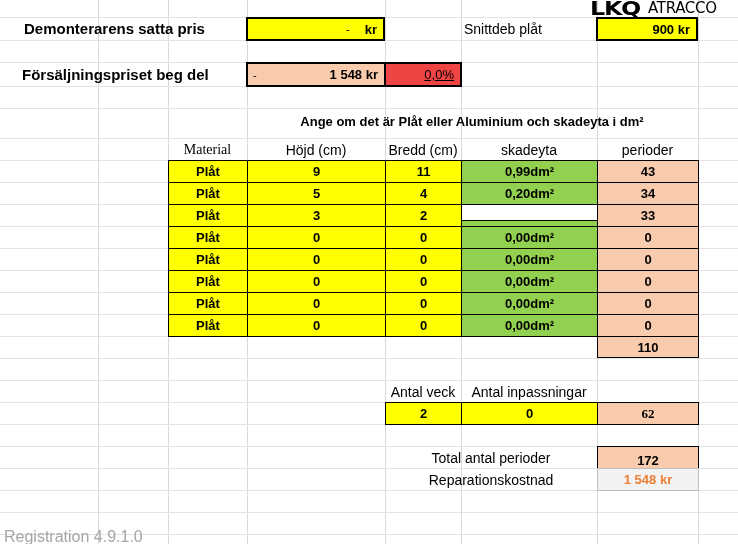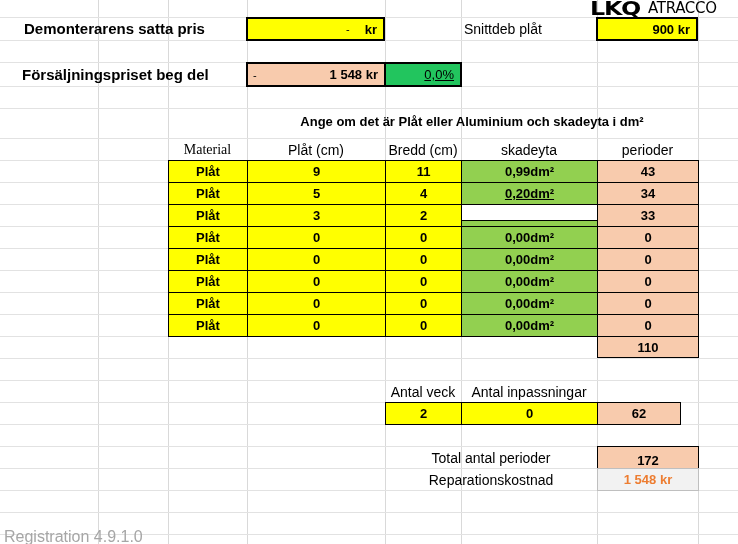--- a/index.html
+++ b/index.html
@@ -7,21 +7,21 @@
          font-family:"Liberation Sans", sans-serif; color:#000; }
   .grid { position:absolute; left:0; top:0; width:738px; height:544px; pointer-events:none; }
   .vline { position:absolute; top:0; width:1px; height:544px; background:#d9d9d9; }
   .hline { position:absolute; left:0; height:1px; width:738px; background:#e2e2e2; }
   .cell { position:absolute; box-sizing:border-box; display:flex; align-items:center; font-size:13px; }
   .bold { font-weight:bold; }
   .center { justify-content:center; }
   .right { justify-content:flex-end; padding-right:6px; }
   .yellow { background:#ffff00; }
   .peach { background:#f8cbad; }
-  .orange { background:#22c55e;text-decoration:underline; }
+  .orange { background:#ef4444;text-decoration:underline; }
   .green { background:#92d050; }
   .lightgray { background:#f2f2f2; }
   .box { border:2px solid #000; }
   .tb { border:1px solid #000; }
   .label-big { font-size:15px; font-weight:bold; }
   .plain { font-size:14px; }
   .logo { position:absolute; top:0; left:590px; height:17px; display:flex; align-items:flex-end; }
   .logo .lkq { font-family:"DejaVu Sans", sans-serif; font-weight:bold; font-size:19px; letter-spacing:-1px; line-height:17px; transform:scaleX(1.25); transform-origin:left bottom; margin-right:18px; }
   .logo .atr { font-family:"DejaVu Sans", sans-serif; font-size:15px; line-height:17px; letter-spacing:-0.3px; }
   .reg { position:absolute; left:4px; top:528px; font-size:16px; color:#a6a6a6; }
@@ -80,38 +80,38 @@
 <div class="cell label-big" style="left:22px; top:62px; width:222px; height:24px;">Försäljningspriset beg del</div>
 <div class="cell peach box bold right" style="left:246px; top:62px; width:140px; height:25px;">
   <span class="dash-left" style="font-weight:normal;">-</span>
   <span>1 548 kr</span>
 </div>
 <div class="cell orange box right" style="left:384px; top:62px; width:78px; height:25px;">0,0%</div>
 
 <div class="cell bold center" style="left:247px; top:110px; width:450px; height:22px;">Ange om det är Plåt eller Aluminium och skadeyta i dm²</div>
 
 <div class="cell plain center" style="left:168px; top:139px; width:79px; height:21px;font-family:Liberation Serif, serif;">Material</div>
-<div class="cell plain center" style="left:247px; top:139px; width:138px; height:21px;">Plåt (cm)</div>
+<div class="cell plain center" style="left:247px; top:139px; width:138px; height:21px;">Höjd (cm)</div>
 <div class="cell plain center" style="left:385px; top:139px; width:76px; height:21px;">Bredd (cm)</div>
 <div class="cell plain center" style="left:461px; top:139px; width:136px; height:21px;">skadeyta</div>
 <div class="cell plain center" style="left:597px; top:139px; width:101px; height:21px;">perioder</div>
 
 <div id="rows">
     <div>
       <div class="cell tb bold center yellow" style="left: 168px; top: 160px; width: 80px; height: 23px;">Plåt</div>
       <div class="cell tb bold center yellow" style="left: 247px; top: 160px; width: 139px; height: 23px;">9</div>
       <div class="cell tb bold center yellow" style="left: 385px; top: 160px; width: 77px; height: 23px;">11</div>
       <div class="cell tb bold center green" style="left: 461px; top: 160px; width: 137px; height: 23px;">0,99dm²</div>
       <div class="cell tb bold center peach" style="left: 597px; top: 160px; width: 102px; height: 23px;">43</div>
     </div>
     <div>
       <div class="cell tb bold center yellow" style="left: 168px; top: 182px; width: 80px; height: 23px;">Plåt</div>
       <div class="cell tb bold center yellow" style="left: 247px; top: 182px; width: 139px; height: 23px;">5</div>
       <div class="cell tb bold center yellow" style="left: 385px; top: 182px; width: 77px; height: 23px;">4</div>
-      <div class="cell tb bold center green" style="left: 461px; top: 182px; width: 137px; height: 23px; text-decoration: underline;">0,20dm²</div>
+      <div class="cell tb bold center green" style="left: 461px; top: 182px; width: 137px; height: 23px;">0,20dm²</div>
       <div class="cell tb bold center peach" style="left: 597px; top: 182px; width: 102px; height: 23px;">34</div>
     </div>
     <div>
       <div class="cell tb bold center yellow" style="left: 168px; top: 204px; width: 80px; height: 23px;">Plåt</div>
       <div class="cell tb bold center yellow" style="left: 247px; top: 204px; width: 139px; height: 23px;">3</div>
       <div class="cell tb bold center yellow" style="left: 385px; top: 204px; width: 77px; height: 23px;">2</div>
       <div class="cell tb bold center green" style="left: 461px; top: 204px; width: 164px; height: 23px; margin-top: 16px;">0,06dm²</div>
       <div class="cell tb bold center peach" style="left: 597px; top: 204px; width: 102px; height: 23px;">33</div>
     </div>
     <div>
@@ -150,20 +150,20 @@
       <div class="cell tb bold center peach" style="left: 597px; top: 314px; width: 102px; height: 23px;">0</div>
     </div>
   </div>
 
 <div class="cell peach tb bold center" style="left:597px; top:336px; width:102px; height:22px;">110</div>
 
 <div class="cell plain center" style="left:385px; top:381px; width:76px; height:21px;">Antal veck</div>
 <div class="cell plain center" style="left:461px; top:381px; width:136px; height:21px;">Antal inpassningar</div>
 <div class="cell yellow tb bold center" style="left:385px; top:402px; width:77px; height:23px;">2</div>
 <div class="cell yellow tb bold center" style="left:461px; top:402px; width:137px; height:23px;">0</div>
-<div class="cell peach tb bold center" style="left:597px; top:402px; width:84px; height:23px;">62</div>
+<div class="cell peach tb bold center" style="left:597px; top:402px; width:102px; height:23px;font-family:Liberation Serif, serif;">62</div>
 
 <div class="cell plain center" style="left:385px; top:447px; width:212px; height:21px;">Total antal perioder</div>
 <div class="cell peach tb bold center" style="left:597px; top:446px; width:102px; height:29px;">172</div>
 <div class="cell plain center" style="left:385px; top:469px; width:212px; height:21px;">Reparationskostnad</div>
 <div class="cell lightgray bold center" id="repaircost" style="left: 597px; top: 468px; width: 102px; height: 23px; border: 1px solid rgb(191, 191, 191); color: rgb(237, 125, 49);">1 548 kr</div>
 
 <div class="reg">Registration 4.9.1.0</div>
 
 </body></html>

